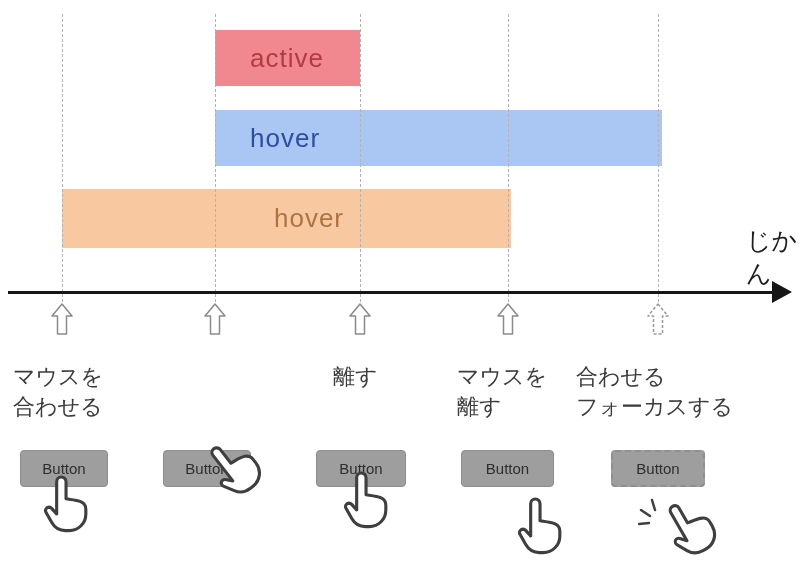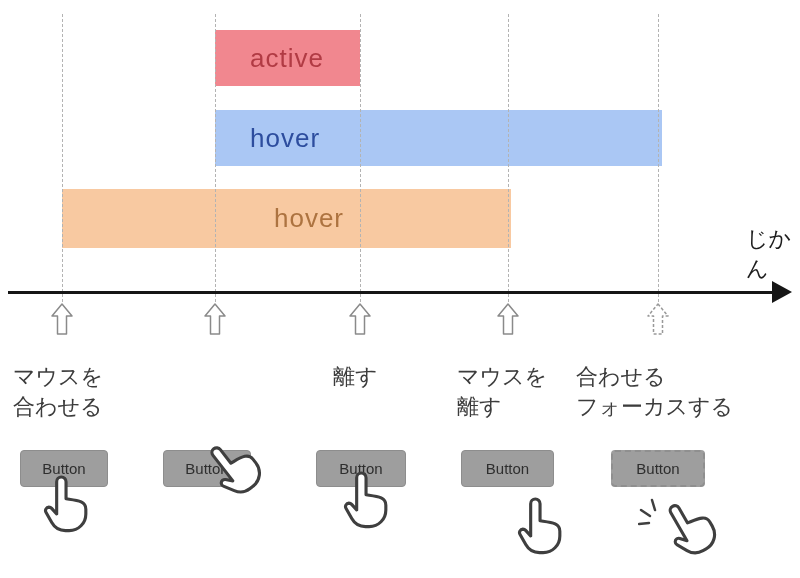--- a/index.html
+++ b/index.html
@@ -24,21 +24,21 @@
   .bar-focus{left:215px;top:110px;width:447px;height:56px;}
   .bar-focus .bar-label{padding-left:35px;}
   .bar-hover{left:62px;top:189px;width:449px;height:59px;justify-content:center;}
   .bar-hover .bar-label{padding-left:45px;}
   
   .axis-line{position:absolute;left:8px;top:291px;width:770px;height:3px;background:#161616;z-index:4;}
   .axis-arrowhead{
     position:absolute;left:772px;top:281px;width:0;height:0;z-index:4;
     border-left:20px solid #161616;border-top:11px solid transparent;border-bottom:11px solid transparent;
   }
-  .axis-label{position:absolute;left:746px;top:224px;font-size:22px;color:#1d1d1d;}
+  .axis-label{position:absolute;left:746px;top:224px;font-size:25px;color:#1d1d1d;}
   
   .event-arrow{position:absolute;top:303px;width:24px;height:32px;z-index:4;}
   
   .event-label{position:absolute;top:362px;font-size:22px;line-height:1.36;color:#3c3c3c;white-space:nowrap;}
   .event-label span{display:block;}
   
   .ui-button{
     position:absolute;top:450px;height:37px;display:flex;align-items:center;justify-content:center;
     background:#9e9e9e;border:1px solid #8d8d8d;border-radius:4px;
     font-size:15px;color:#2e2e2e;box-sizing:border-box;z-index:5;

